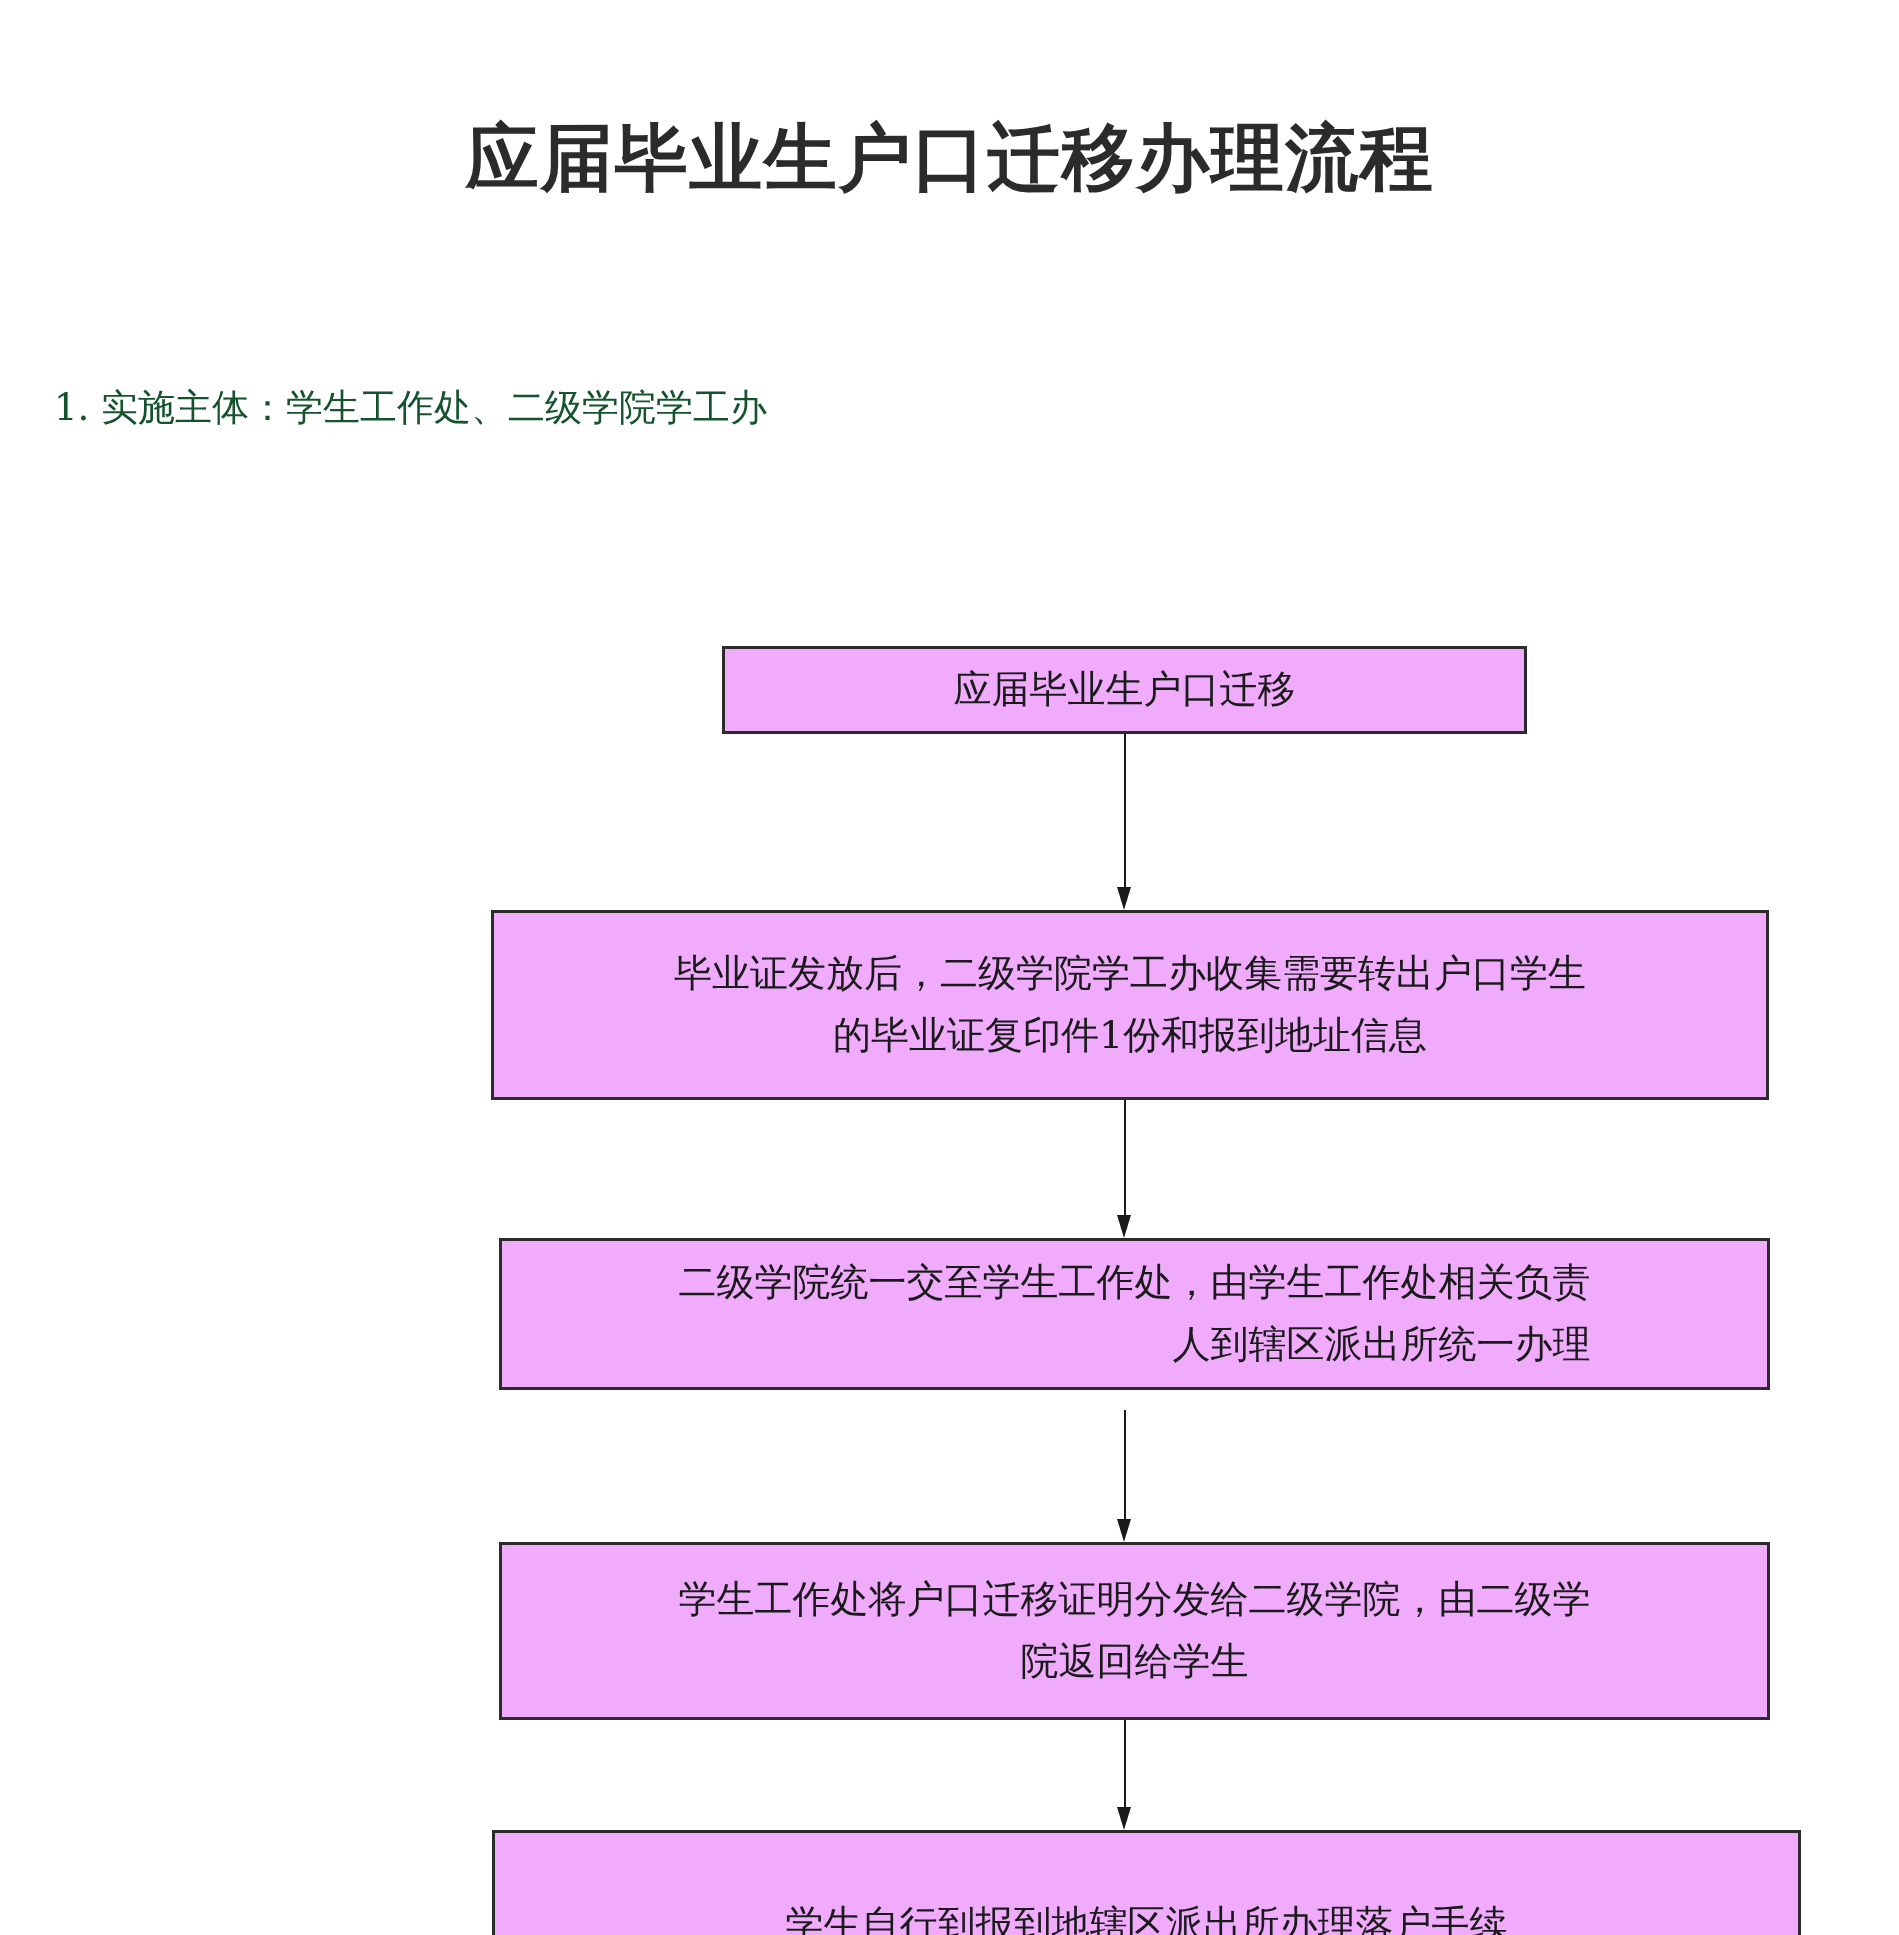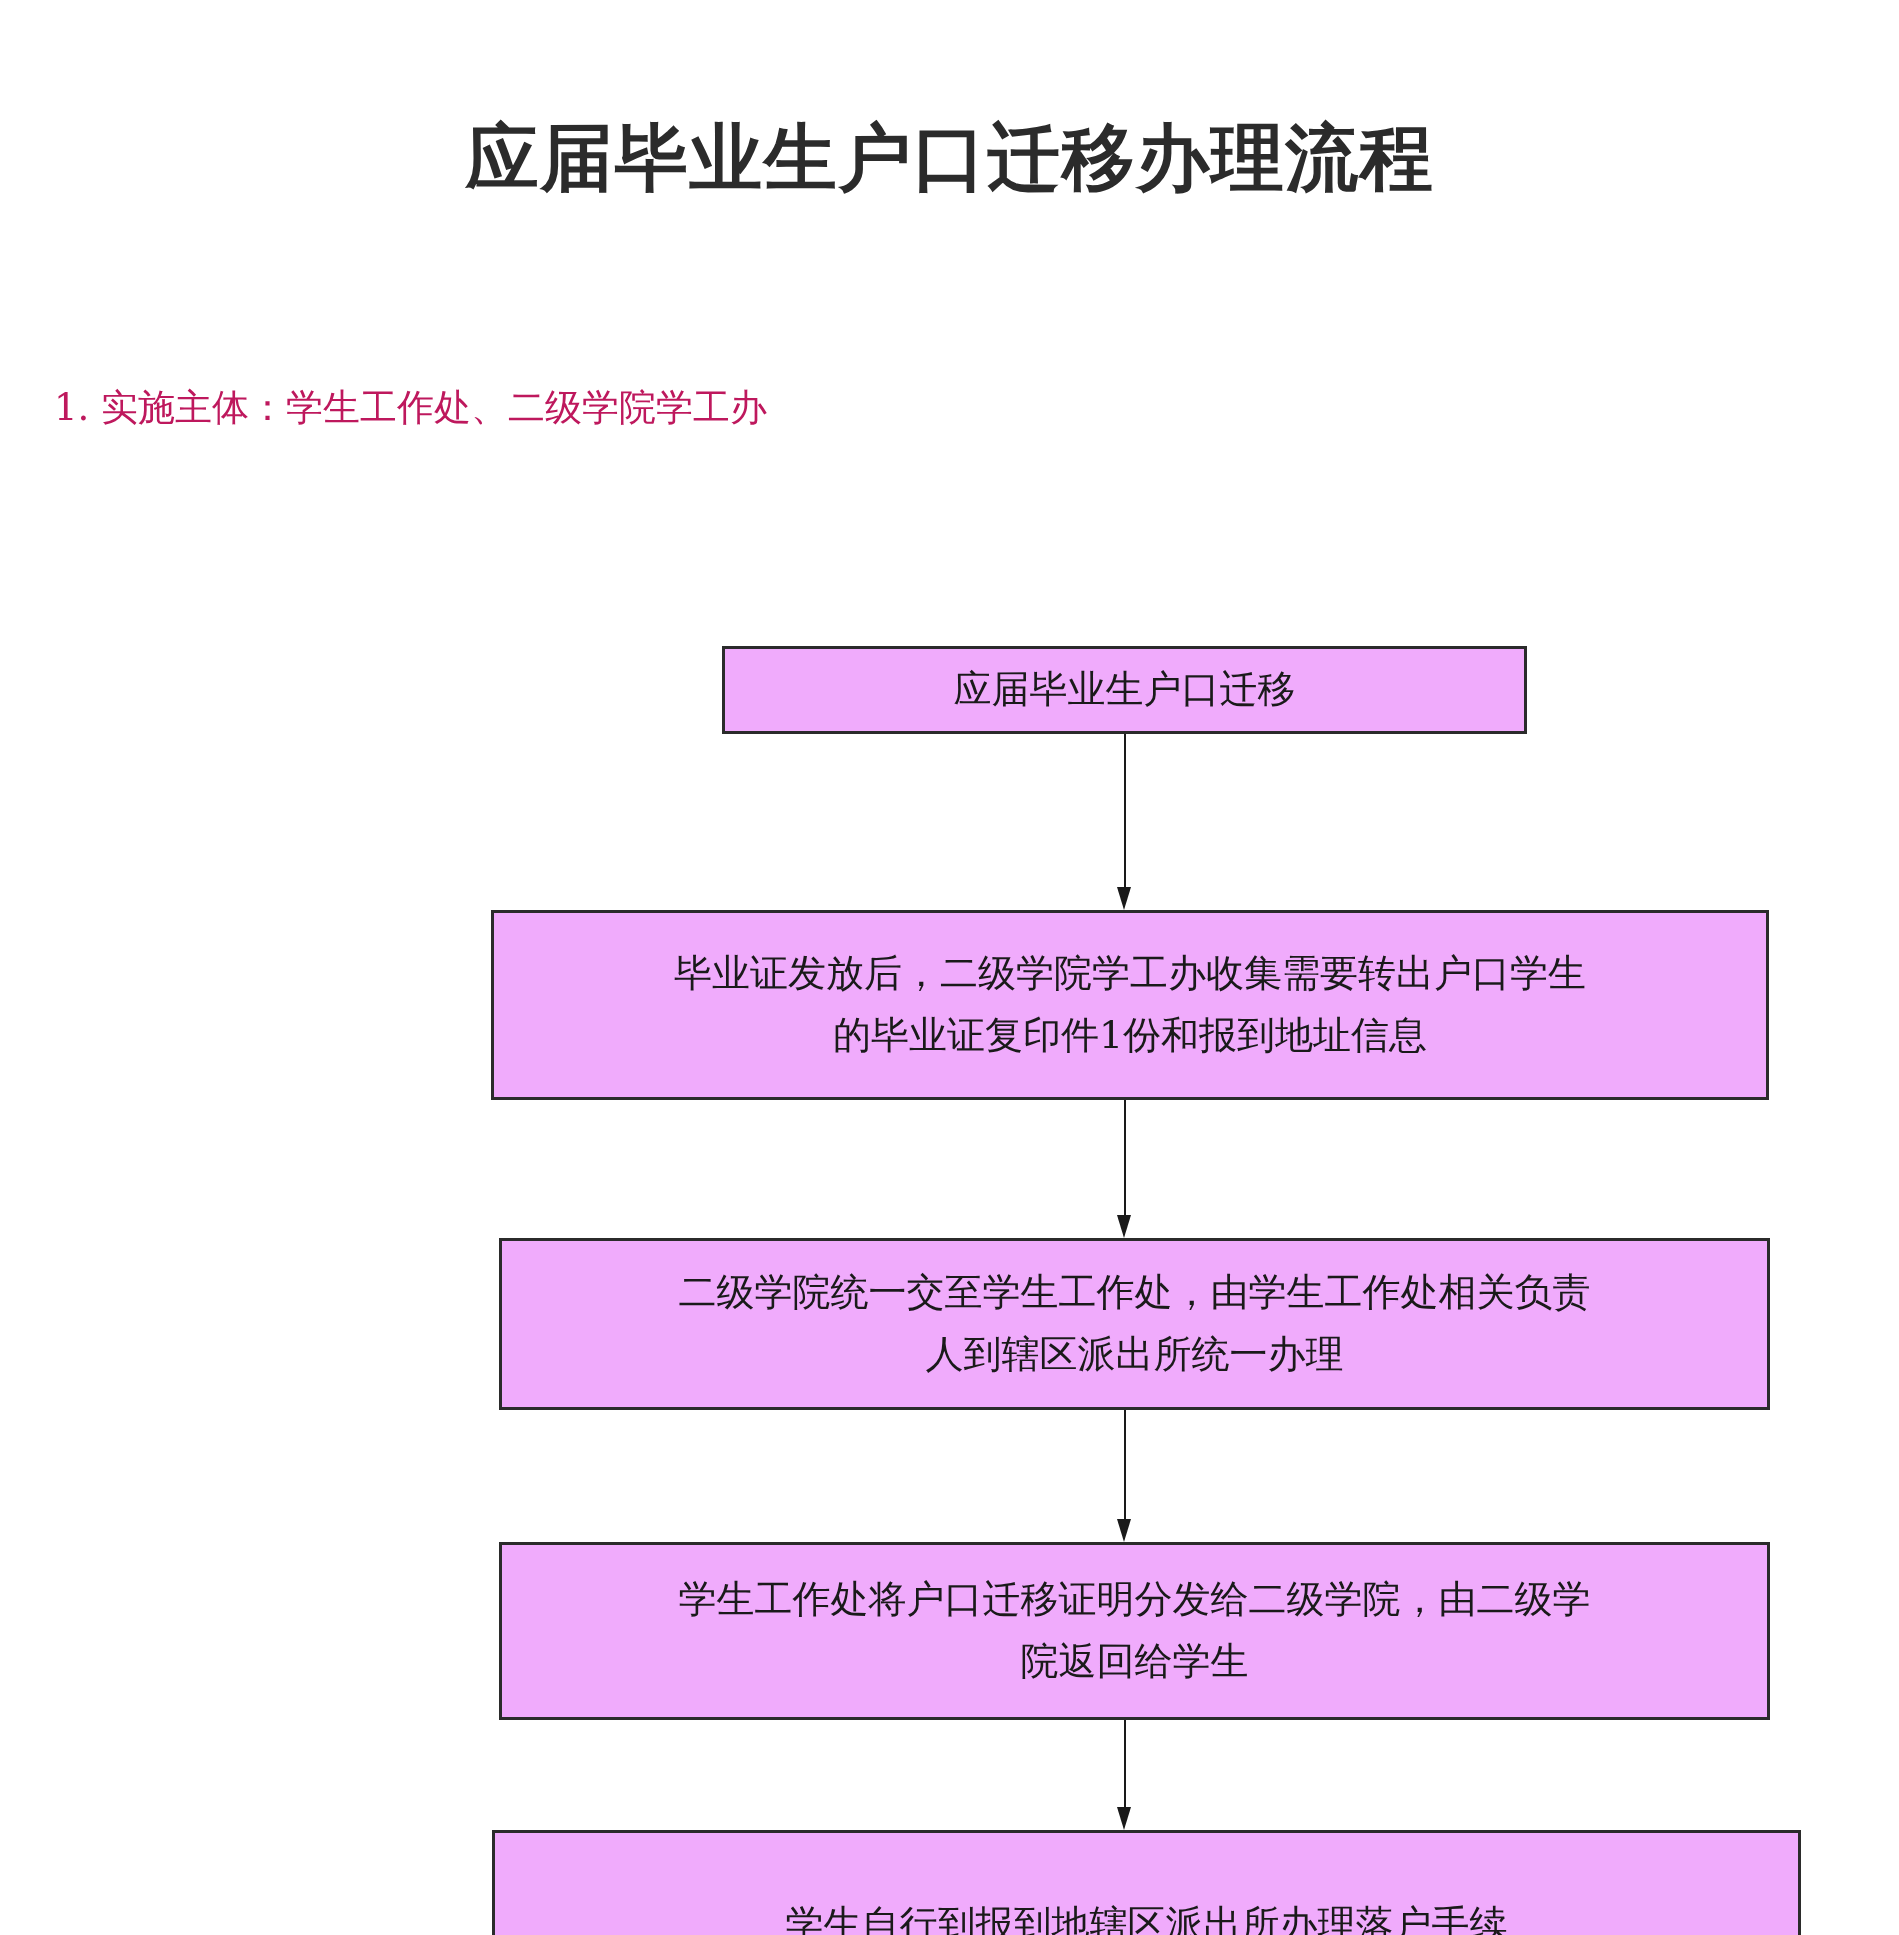--- a/index.html
+++ b/index.html
@@ -30,21 +30,21 @@
     letter-spacing: 1.5px;
     color: #2b2b2b;
     white-space: nowrap;
   }
 
   
   #notes {
     position: absolute;
     left: 54px;
     top: 381px;
-    color: #be185d;
+    color: #14532d;
     font-size: 37px;
     line-height: 1.48;
   }
   .note-line {
     white-space: nowrap;
     font-family: "DejaVu Serif", "Liberation Serif", serif;
   }
 
   
   .flow-box {
@@ -59,21 +59,21 @@
     color: #1a1a1a;
     font-family: "DejaVu Serif", "Liberation Serif", serif;
     font-size: 38px;
     line-height: 1.62;
     padding: 0 13px;
     white-space: pre-line;
   }
 
   #box-1 { left: 722px; top: 646px;  width: 805px; height: 88px; }
   #box-2 { left: 491px; top: 910px;  width: 1278px; height: 190px; }
-  #box-3 { left: 499px; top: 1238px;  width: 1271px; height: 172px; }
+  #box-3 { left: 499px; top: 1238px;  width: 1271px; height: 152px; text-align: right; }
   #box-4 { left: 499px; top: 1542px;  width: 1271px; height: 178px; }
   #box-5 { left: 492px; top: 1830px;  width: 1309px; height: 189px; }
 
   
   .connector {
     position: absolute;
     left: 1121px;
     width: 7.7px;
   }
   .connector .shaft {

